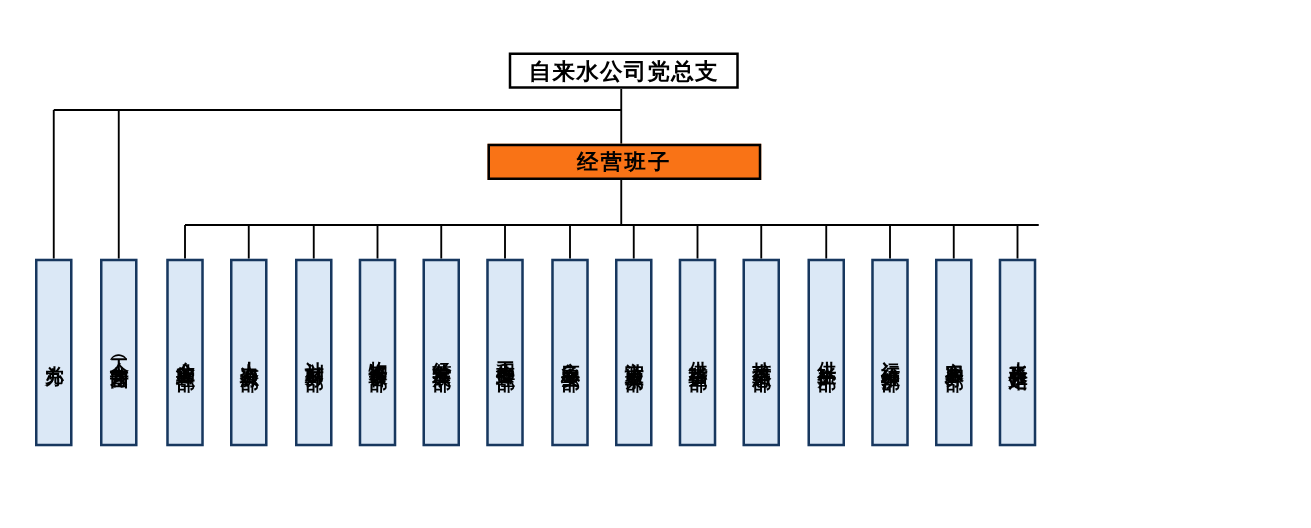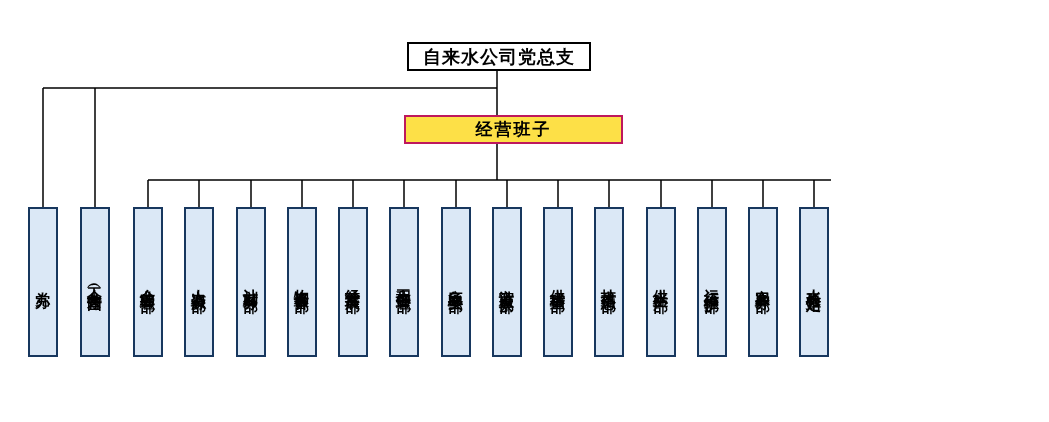--- a/index.html
+++ b/index.html
@@ -40,26 +40,26 @@
     left: 407px;
     top: 42px;
     width: 184px;
     height: 29px;
     background: #ffffff;
     border: 2px solid #000000;
     font-size: 18px;
     letter-spacing: 1px;
   }
   .mgmt-node {
-    left: 404px;
+    left: 390px;
     top: 115px;
     width: 219px;
     height: 29px;
-    background: #fde047;
-    border: 2px solid #be185d;
+    background: #f97316;
+    border: 2px solid #000000;
     font-size: 17px;
     letter-spacing: 2px;
   }
   .vnode {
     position: absolute;
     top: 207px;
     width: 30px;
     height: 150px;
     box-sizing: border-box;
     background: #dbe8f6;

